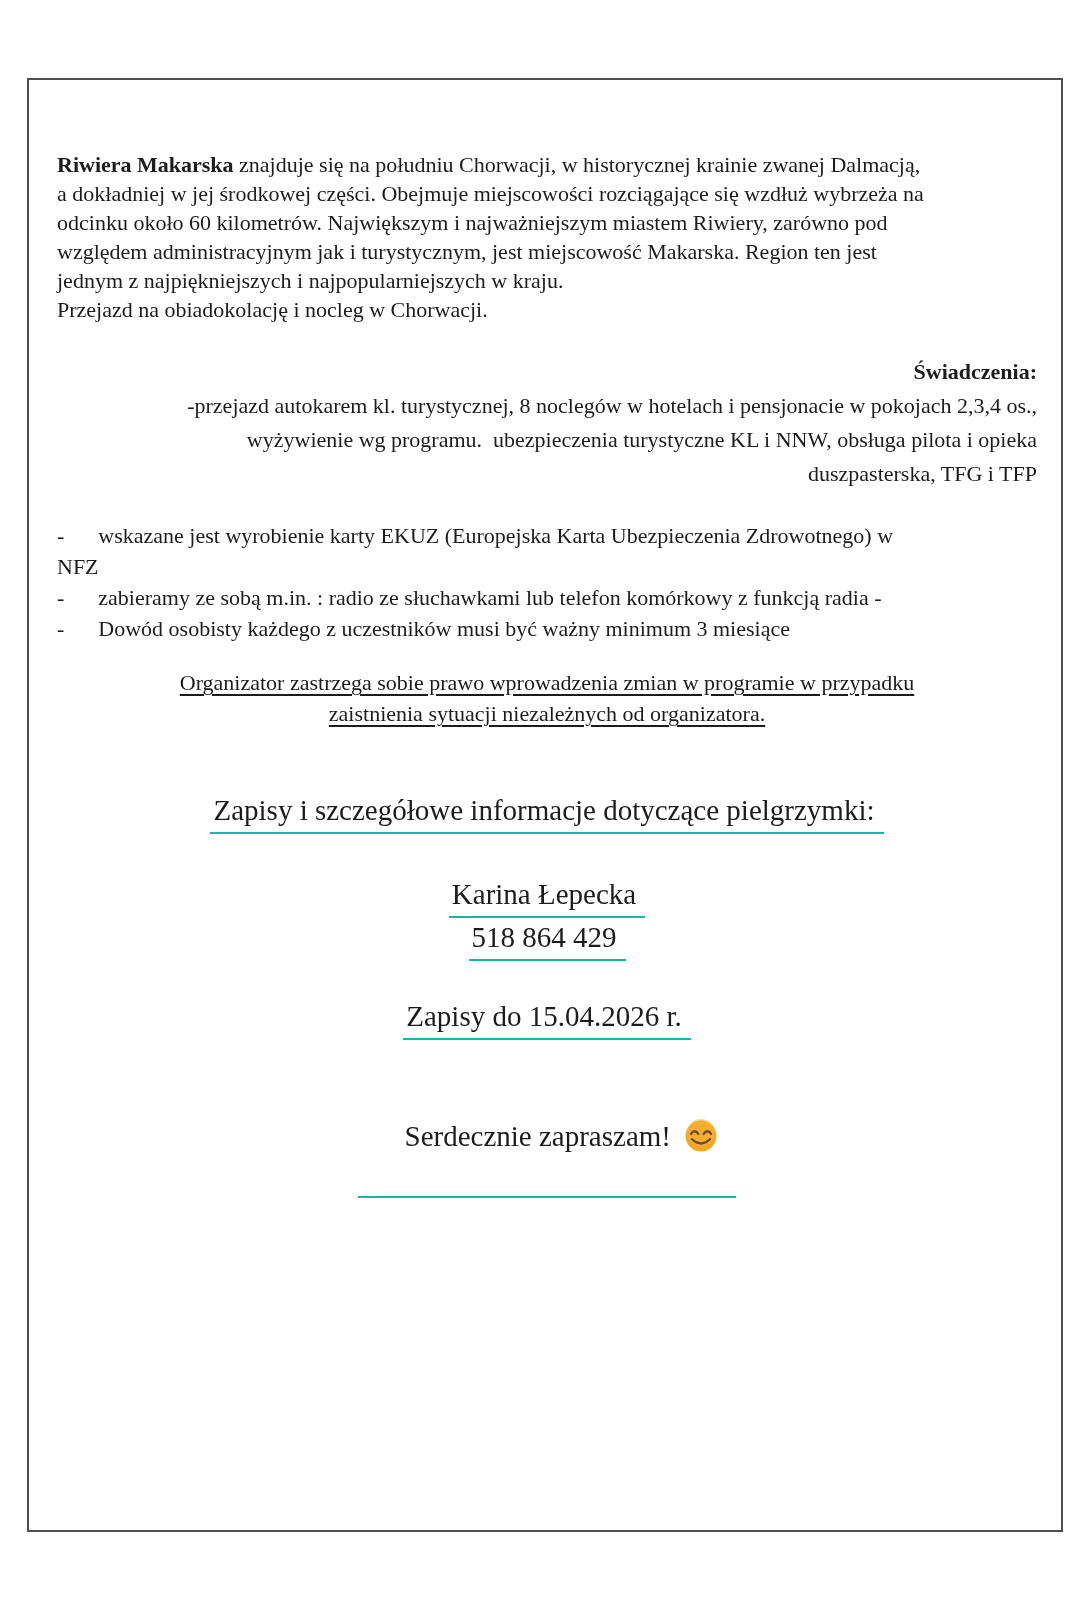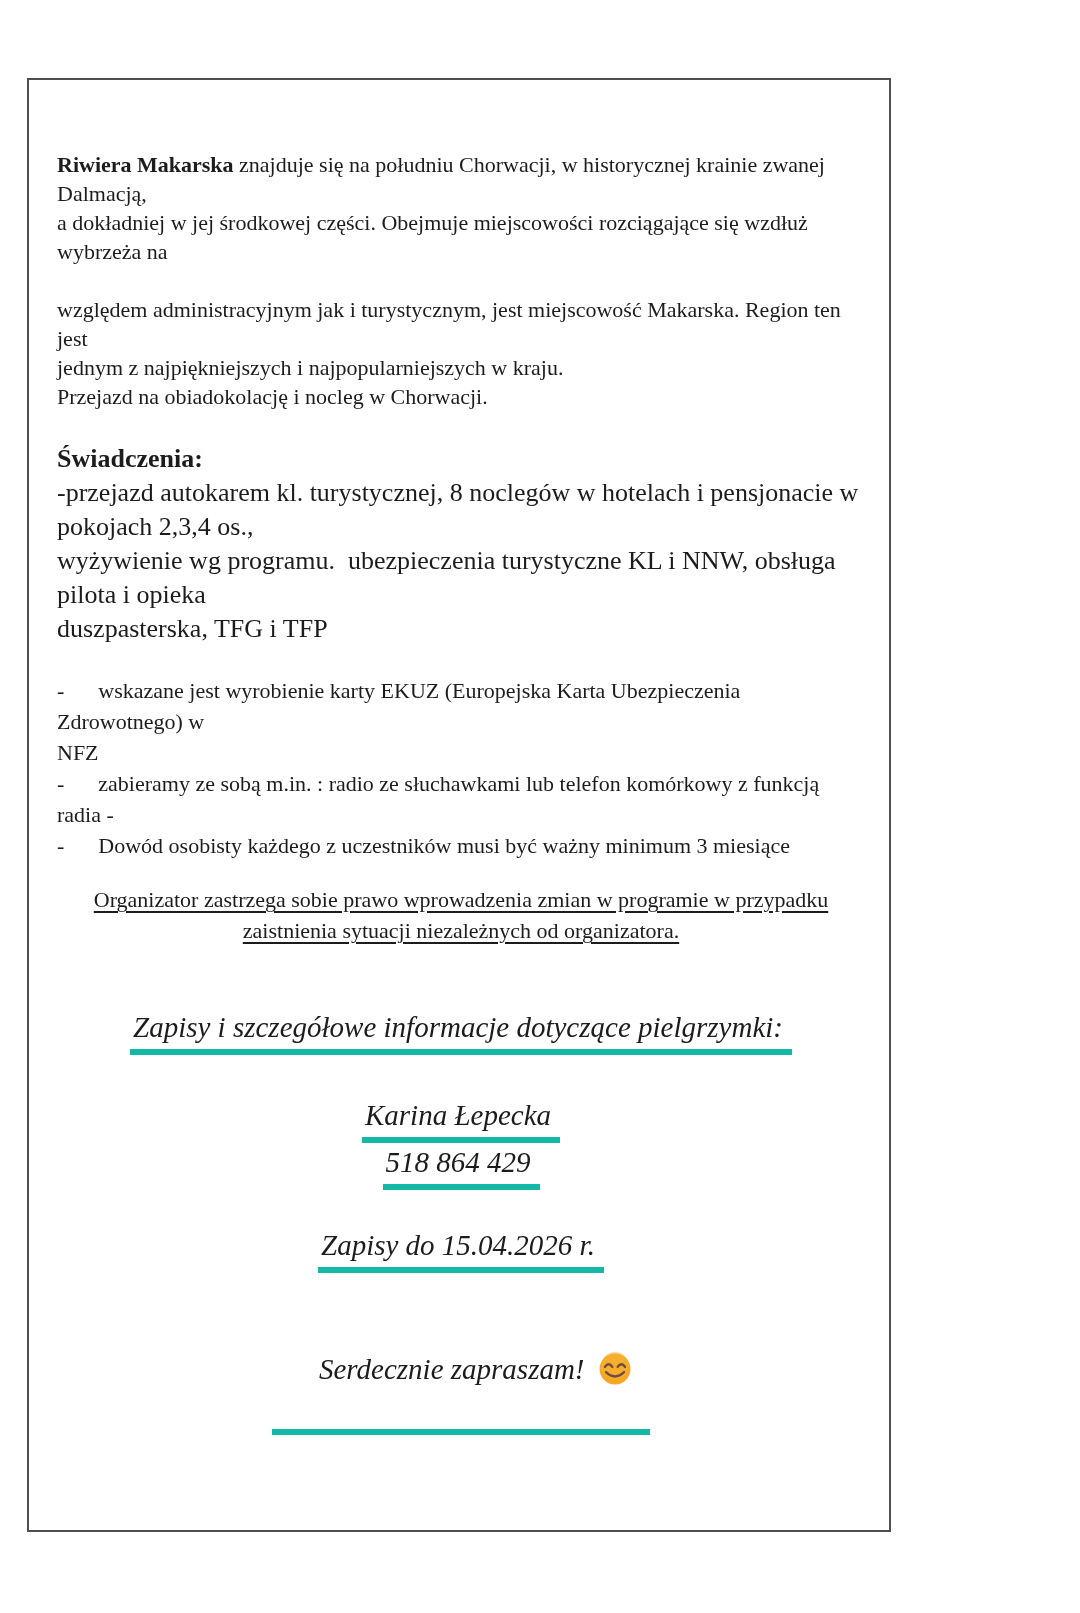--- a/index.html
+++ b/index.html
@@ -11,40 +11,41 @@
     width: 1080px;
     height: 1613px;
     position: relative;
     font-family: "Liberation Serif", "DejaVu Serif", serif;
     color: #1c1c1c;
   }
   .page {
     position: absolute;
     left: 27px;
     top: 78px;
-    width: 864px;
+    width: 1036px;
     height: 1454px;
     box-sizing: border-box;
     border: 2px solid #4f4f4f;
     background: #ffffff;
     padding: 70px 24px 0 28px;
   }
   p { margin: 0; }
   .para span, .para strong { white-space: pre-wrap; }
 
   .body-text {
     font-size: 22px;
     line-height: 29px;
   }
   .intro { margin-top: 0; }
   .day9 { margin-top: 74px; }
   .services {
     margin-top: 31px;
-    font-size: 26px;
+    font-size: 22px;
     line-height: 34px;
+    text-align: right;
   }
   .notes-heading {
     margin-top: 104px;
     text-align: center;
     font-weight: bold;
     font-size: 22px;
     line-height: 29px;
   }
   .bullets {
     margin-top: 29px;
@@ -71,39 +72,38 @@
     text-align: center;
     font-size: 29px;
     line-height: 38px;
   }
   .signup-heading { margin-top: 62px; }
   .contact { margin-top: 41px; }
   .deadline { margin-top: 36px; }
   .closing { margin-top: 39px; }
   .ub {
     display: inline-block;
-    border-bottom: 6px solid #14b8a6;
+    border-bottom: 2px solid #14b8a6;
     padding: 0 9px 3px 3px;
-    font-style: italic;
   }
   .closing .ub { padding-right: 18px; }
   .emoji-svg {
     vertical-align: -7px;
     margin-left: 13px;
   }
 </style>
 </head>
 <body>
 
 <div class="page">
 
   <p class="para body-text intro">
     <strong>Riwiera Makarska</strong><span> znajduje się na południu Chorwacji, w historycznej krainie zwanej Dalmacją,</span><br>
     <span>a dokładniej w jej środkowej części. Obejmuje miejscowości rozciągające się wzdłuż wybrzeża na</span><br>
-    <br>
+    <span>odcinku około 60 kilometrów. Największym i najważniejszym miastem Riwiery, zarówno pod</span><br>
     <span>względem administracyjnym jak i turystycznym, jest miejscowość Makarska. Region ten jest</span><br>
     <span>jednym z najpiękniejszych i najpopularniejszych w kraju.</span><br>
     <span>Przejazd na obiadokolację i nocleg w Chorwacji.</span>
   </p>
 
 
   <p class="para services">
     <strong>Świadczenia:</strong><br>
     <span>-przejazd autokarem kl. turystycznej, 8 noclegów w hotelach i pensjonacie w pokojach 2,3,4 os.,</span><br>
     <span>wyżywienie wg programu.  ubezpieczenia turystyczne KL i NNW, obsługa pilota i opieka</span><br>

